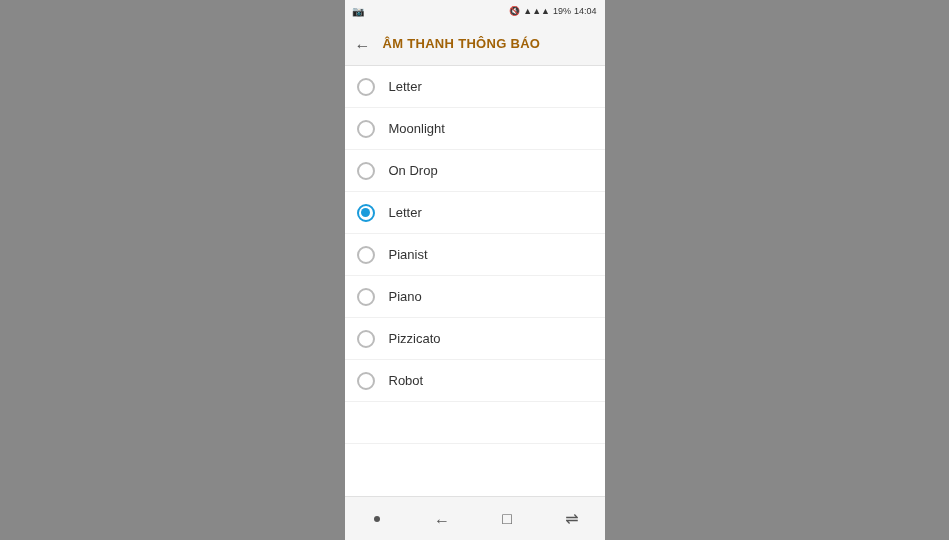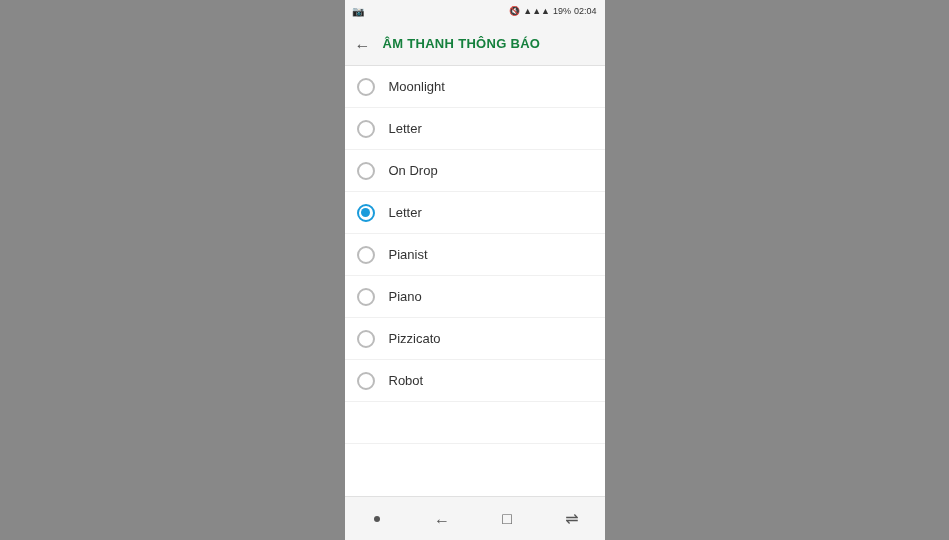--- a/index.html
+++ b/index.html
@@ -67,21 +67,21 @@
 
     .back-arrow {
       font-size: 16px;
       color: #555;
       cursor: pointer;
     }
 
     .header-title {
       font-size: 13px;
       font-weight: 600;
-      color: #15803d;
+      color: #a16207;
       letter-spacing: 0.3px;
     }
 
     
     .list-container {
       flex: 1;
       overflow-y: auto;
       background: #fff;
     }
 
@@ -158,38 +158,38 @@
 <div class="phone-container">
 
   <div class="status-bar">
     <div class="status-left">
       <span>📷</span>
     </div>
     <div class="status-right">
       <span>🔇</span>
       <span>▲▲▲</span>
       <span>19%</span>
-      <span>02:04</span>
+      <span>14:04</span>
     </div>
   </div>
 
   <div class="header">
     <span class="back-arrow">←</span>
     <span class="header-title">ÂM THANH THÔNG BÁO</span>
   </div>
 
   <div class="list-container">
 
   <div class="list-item">
         <div class="radio-outer"></div>
+        <span class="item-label">Letter</span>
+      </div>
+      <div class="list-item">
+        <div class="radio-outer"></div>
         <span class="item-label">Moonlight</span>
-      </div>
-      <div class="list-item">
-        <div class="radio-outer"></div>
-        <span class="item-label">Letter</span>
       </div>
       <div class="list-item">
         <div class="radio-outer"></div>
         <span class="item-label">On Drop</span>
       </div>
       <div class="list-item">
         <div class="radio-outer selected">
           <div class="radio-inner"></div>
         </div>
         <span class="item-label">Letter</span>

